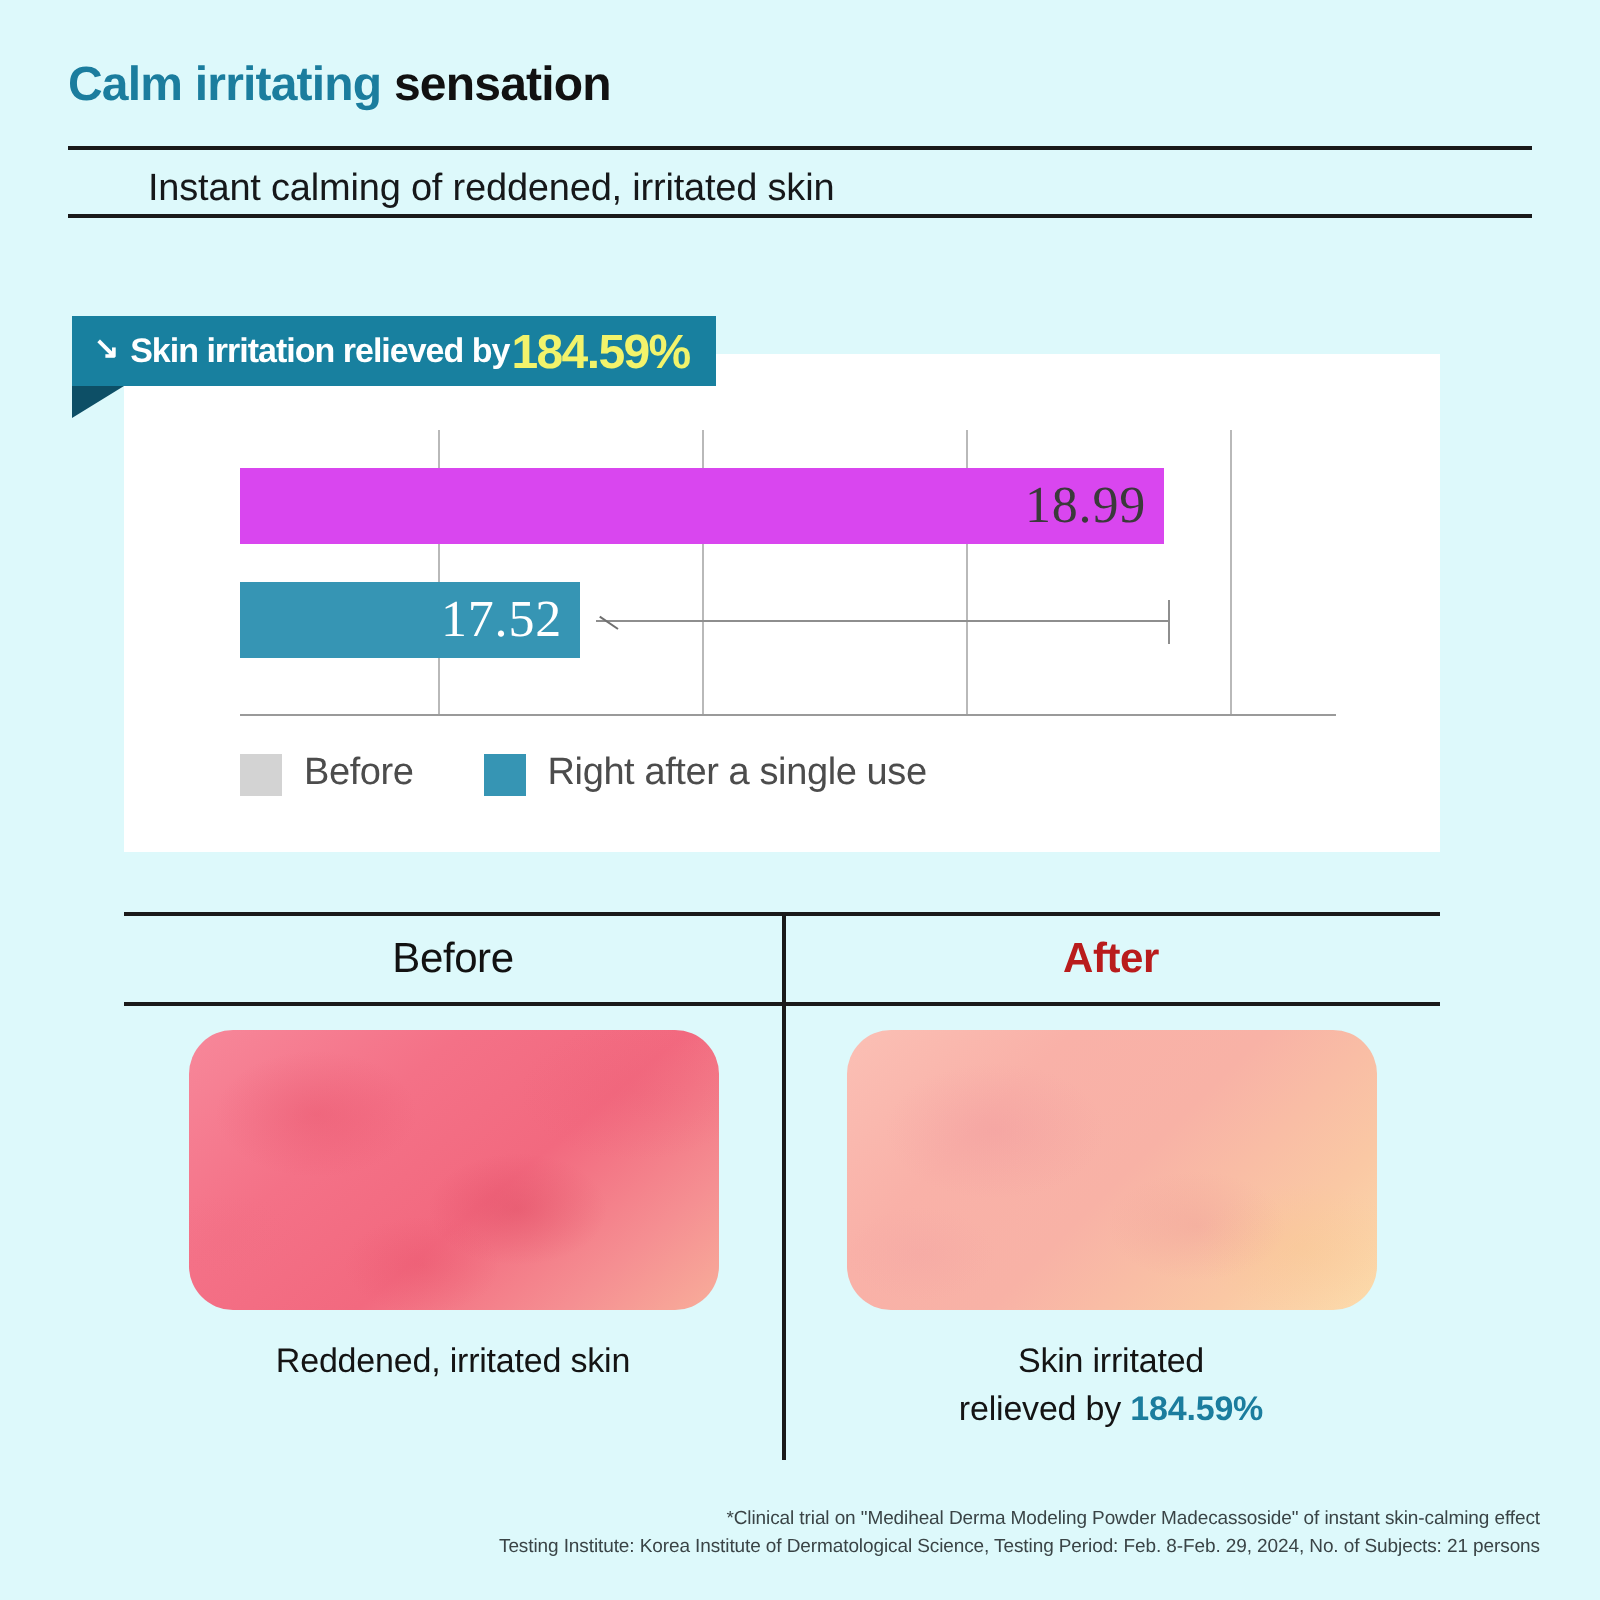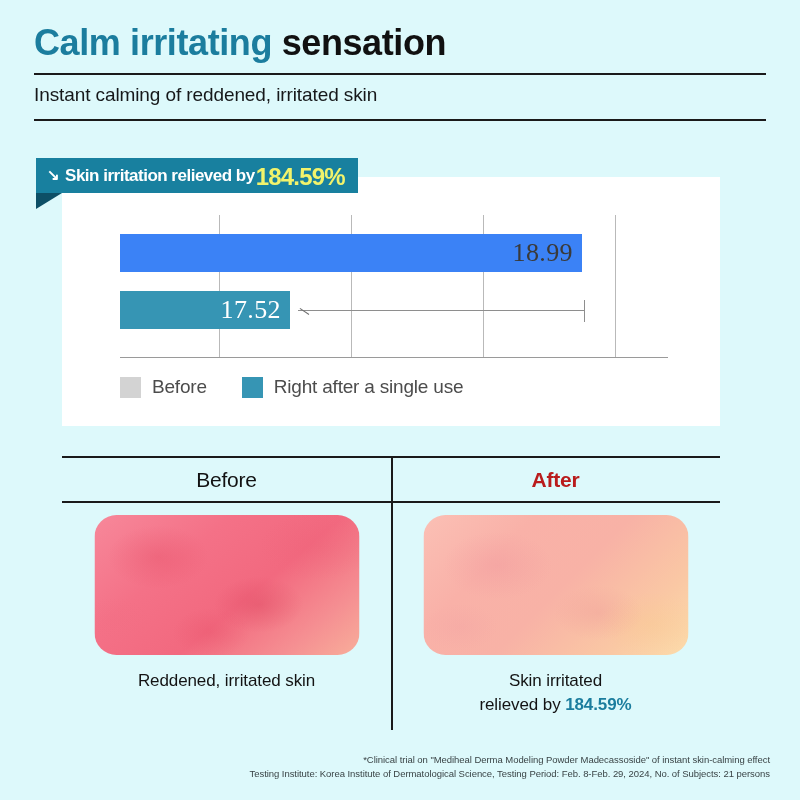--- a/index.html
+++ b/index.html
@@ -18,44 +18,45 @@
   }
 
   
   .header {
     position: absolute;
     left: 34px;
     top: 26px;
     width: 732px;
   }
   .title {
-    font-size: 36px;
+    font-size: 24px;
     font-weight: bold;
     letter-spacing: -0.4px;
     color: #111111;
     line-height: 34px;
     white-space: nowrap;
   }
   .title .accent { color: #1b7d9e; }
 
   .rule {
     width: 732px;
     height: 2px;
     background: #1a1a1a;
   }
   .rule-top { margin-top: 13px; }
   .rule-bottom { margin-top: 0px; }
 
   .subtitle {
     font-size: 19px;
     color: #16181a;
     line-height: 40px;
-    height: 44px;
+    height: 32px;
     white-space: nowrap;
     letter-spacing: -0.1px;
+    margin-left: 40px;
   }
 
   
   .chart-wrap {
     position: absolute;
     left: 62px;
     top: 158px;
     width: 658px;
     height: 268px;
   }
@@ -140,21 +141,21 @@
   .bar {
     position: absolute;
     left: 0;
     height: 38px;
     display: flex;
     align-items: center;
     justify-content: flex-end;
   }
   .bar-before {
     top: 19px;
-    background: #3b82f6;
+    background: #d946ef;
   }
   .bar-after {
     top: 76px;
     background: #3695b4;
   }
   .bar-label {
     font-family: "Liberation Serif", serif;
     font-size: 26px;
     line-height: 1;
     padding-right: 9px;

